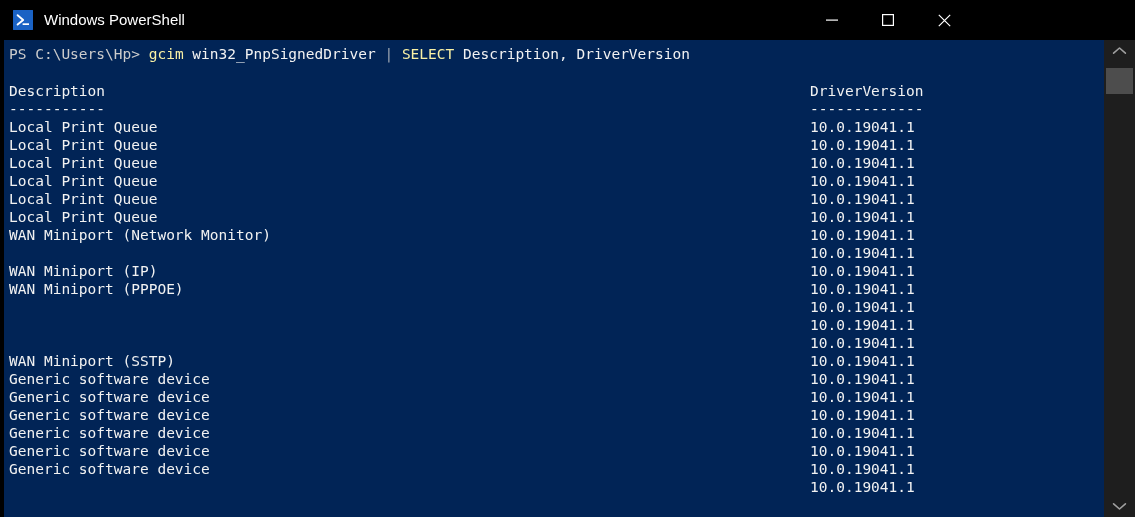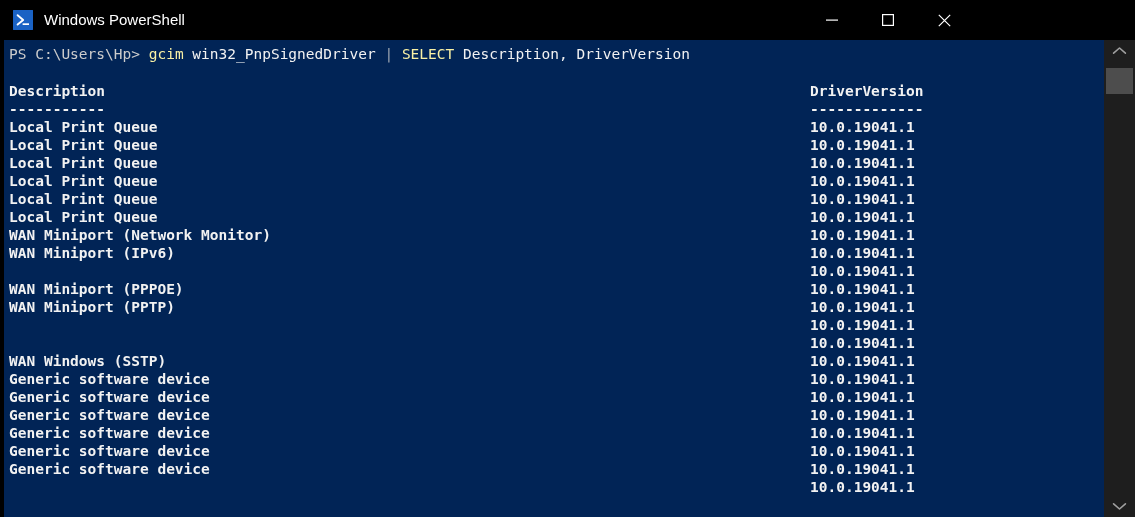--- a/index.html
+++ b/index.html
@@ -108,21 +108,20 @@
   .c-yellow  { color: #f9f1a5; }
   .c-dim     { color: #9aa3b0; }
 
   .row {
     position: relative;
     height: 18px;
     line-height: 18px;
     font-size: 14.5px;
     color: #f2f2f2;
     white-space: pre;
-    font-weight: bold;
   }
   .col-desc {
     position: absolute;
     left: 5px;
     top: 0;
   }
   .col-ver {
     position: absolute;
     left: 806px;
     top: 0;
@@ -218,27 +217,27 @@
       </div>
 
       <div id="rows-container">
           <div class="row"><span class="col-desc">Local Print Queue</span><span class="col-ver">10.0.19041.1</span></div>
           <div class="row"><span class="col-desc">Local Print Queue</span><span class="col-ver">10.0.19041.1</span></div>
           <div class="row"><span class="col-desc">Local Print Queue</span><span class="col-ver">10.0.19041.1</span></div>
           <div class="row"><span class="col-desc">Local Print Queue</span><span class="col-ver">10.0.19041.1</span></div>
           <div class="row"><span class="col-desc">Local Print Queue</span><span class="col-ver">10.0.19041.1</span></div>
           <div class="row"><span class="col-desc">Local Print Queue</span><span class="col-ver">10.0.19041.1</span></div>
           <div class="row"><span class="col-desc">WAN Miniport (Network Monitor)</span><span class="col-ver">10.0.19041.1</span></div>
-          <div class="row"><span class="col-desc">WAN Miniport (IPv6)</span><span class="col-ver">10.0.19041.1</span></div>
-          <div class="row"><span class="col-ver">10.0.19041.1</span></div>
+          <div class="row"><span class="col-ver">10.0.19041.1</span></div>
+          <div class="row"><span class="col-desc">WAN Miniport (IP)</span><span class="col-ver">10.0.19041.1</span></div>
           <div class="row"><span class="col-desc">WAN Miniport (PPPOE)</span><span class="col-ver">10.0.19041.1</span></div>
-          <div class="row"><span class="col-desc">WAN Miniport (PPTP)</span><span class="col-ver">10.0.19041.1</span></div>
-          <div class="row"><span class="col-ver">10.0.19041.1</span></div>
-          <div class="row"><span class="col-ver">10.0.19041.1</span></div>
-          <div class="row"><span class="col-desc">WAN Windows (SSTP)</span><span class="col-ver">10.0.19041.1</span></div>
+          <div class="row"><span class="col-ver">10.0.19041.1</span></div>
+          <div class="row"><span class="col-ver">10.0.19041.1</span></div>
+          <div class="row"><span class="col-ver">10.0.19041.1</span></div>
+          <div class="row"><span class="col-desc">WAN Miniport (SSTP)</span><span class="col-ver">10.0.19041.1</span></div>
           <div class="row"><span class="col-desc">Generic software device</span><span class="col-ver">10.0.19041.1</span></div>
           <div class="row"><span class="col-desc">Generic software device</span><span class="col-ver">10.0.19041.1</span></div>
           <div class="row"><span class="col-desc">Generic software device</span><span class="col-ver">10.0.19041.1</span></div>
           <div class="row"><span class="col-desc">Generic software device</span><span class="col-ver">10.0.19041.1</span></div>
           <div class="row"><span class="col-desc">Generic software device</span><span class="col-ver">10.0.19041.1</span></div>
           <div class="row"><span class="col-desc">Generic software device</span><span class="col-ver">10.0.19041.1</span></div>
           <div class="row"><span class="col-ver">10.0.19041.1</span></div>
         </div>
 
     </div>

